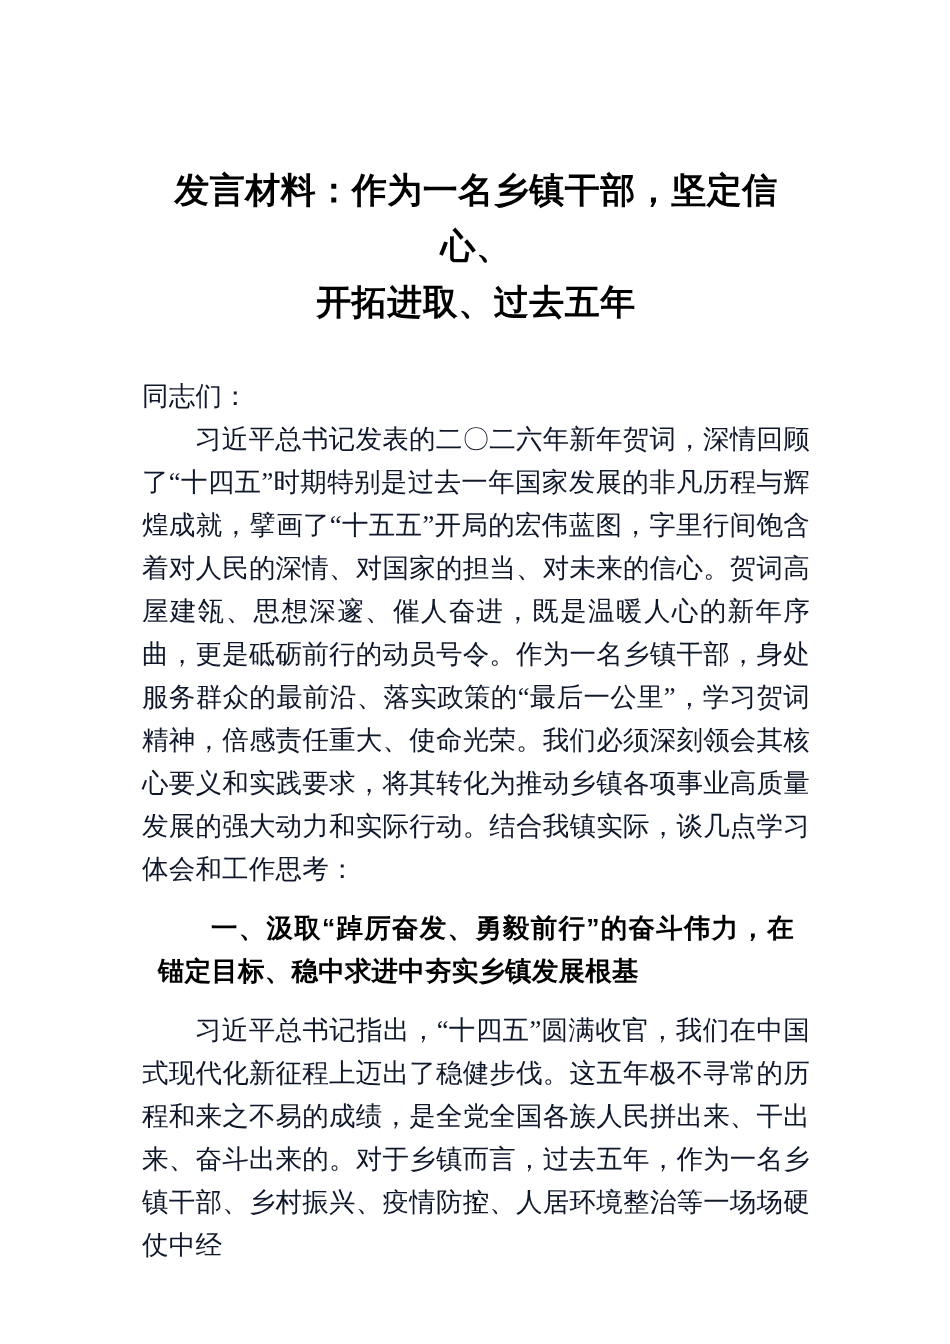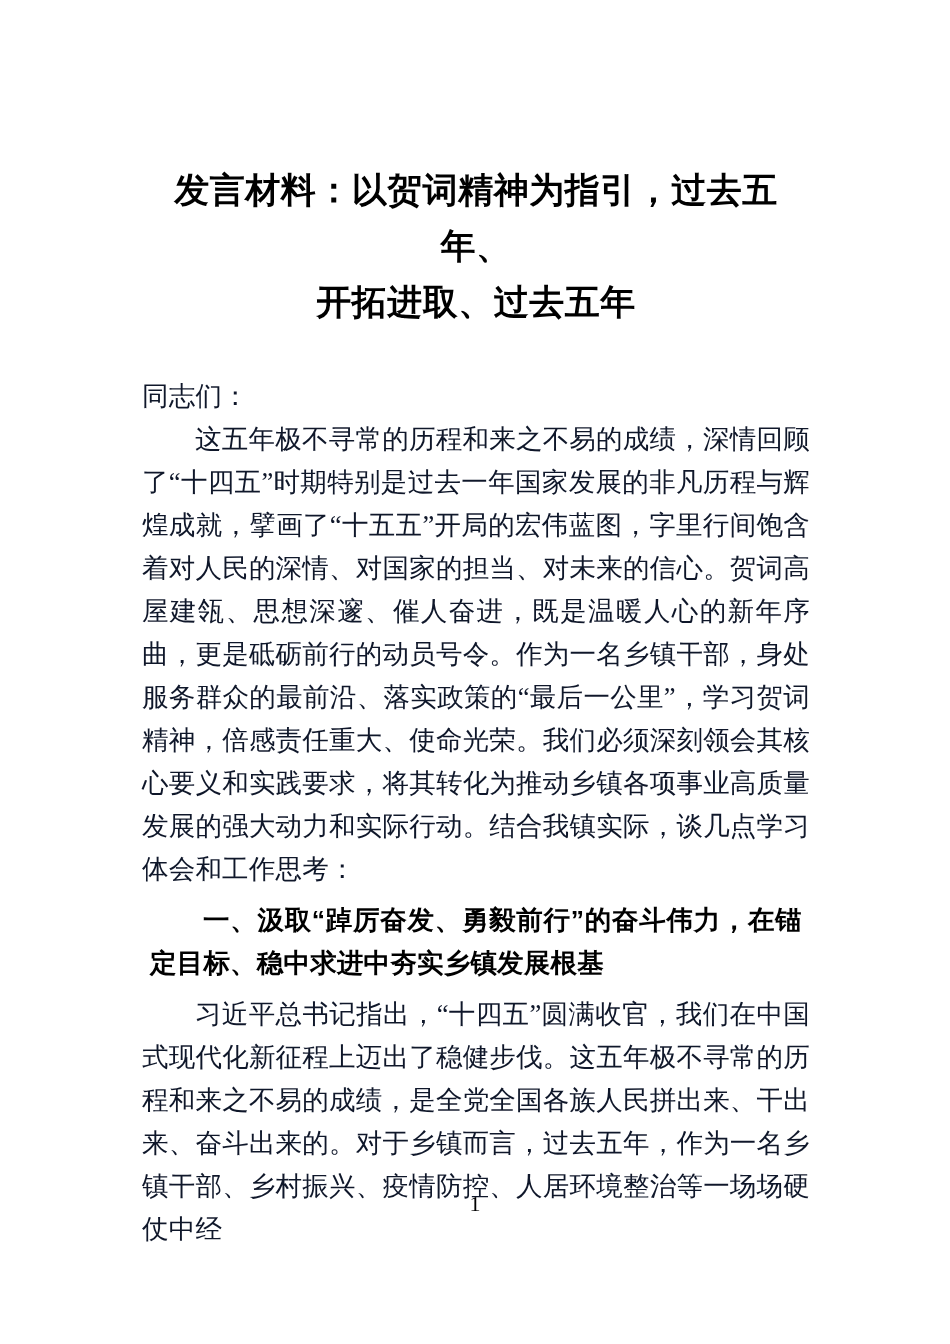--- a/index.html
+++ b/index.html
@@ -52,21 +52,21 @@
   }
   p.para.indent {
     text-indent: 2em;
   }
   p.heading {
     font-family: "Liberation Sans", "DejaVu Sans", sans-serif;
     font-weight: bold;
     font-size: 26.5px;
     line-height: 43px;
     color: #000000;
-    margin: 8px;
+    margin: 16px;
     text-indent: 2em;
     text-align: justify;
     text-justify: inter-character;
     text-align-last: left;
     letter-spacing: 0.2px;
   }
   .page-number {
     position: absolute;
     left: 0;
     right: 0;
@@ -78,29 +78,29 @@
   }
 </style>
 </head>
 <body>
 
 <div class="page">
 
   <div class="content">
 
     <h1 class="doc-title">
-      <span class="title-line">发言材料：以贺词精神为指引，过去五年、</span>
+      <span class="title-line">发言材料：作为一名乡镇干部，坚定信心、</span>
       <span class="title-line">开拓进取、过去五年</span>
     </h1>
 
     <div class="body-block">
 
       <p class="para">同志们：</p>
 
-      <p class="para indent">这五年极不寻常的历程和来之不易的成绩，深情回顾了“十四五”时期特别是过去一年国家发展的非凡历程与辉煌成就，擘画了“十五五”开局的宏伟蓝图，字里行间饱含着对人民的深情、对国家的担当、对未来的信心。贺词高屋建瓴、思想深邃、催人奋进，既是温暖人心的新年序曲，更是砥砺前行的动员号令。作为一名乡镇干部，身处服务群众的最前沿、落实政策的“最后一公里”，学习贺词精神，倍感责任重大、使命光荣。我们必须深刻领会其核心要义和实践要求，将其转化为推动乡镇各项事业高质量发展的强大动力和实际行动。结合我镇实际，谈几点学习体会和工作思考：</p>
+      <p class="para indent">习近平总书记发表的二〇二六年新年贺词，深情回顾了“十四五”时期特别是过去一年国家发展的非凡历程与辉煌成就，擘画了“十五五”开局的宏伟蓝图，字里行间饱含着对人民的深情、对国家的担当、对未来的信心。贺词高屋建瓴、思想深邃、催人奋进，既是温暖人心的新年序曲，更是砥砺前行的动员号令。作为一名乡镇干部，身处服务群众的最前沿、落实政策的“最后一公里”，学习贺词精神，倍感责任重大、使命光荣。我们必须深刻领会其核心要义和实践要求，将其转化为推动乡镇各项事业高质量发展的强大动力和实际行动。结合我镇实际，谈几点学习体会和工作思考：</p>
 
       <p class="heading">一、汲取“踔厉奋发、勇毅前行”的奋斗伟力，在锚定目标、稳中求进中夯实乡镇发展根基</p>
 
       <p class="para indent">习近平总书记指出，“十四五”圆满收官，我们在中国式现代化新征程上迈出了稳健步伐。这五年极不寻常的历程和来之不易的成绩，是全党全国各族人民拼出来、干出来、奋斗出来的。对于乡镇而言，过去五年，作为一名乡镇干部、乡村振兴、疫情防控、人居环境整治等一场场硬仗中经</p>
 
     </div>
 
   </div>
 
   <div class="page-number">1</div>

